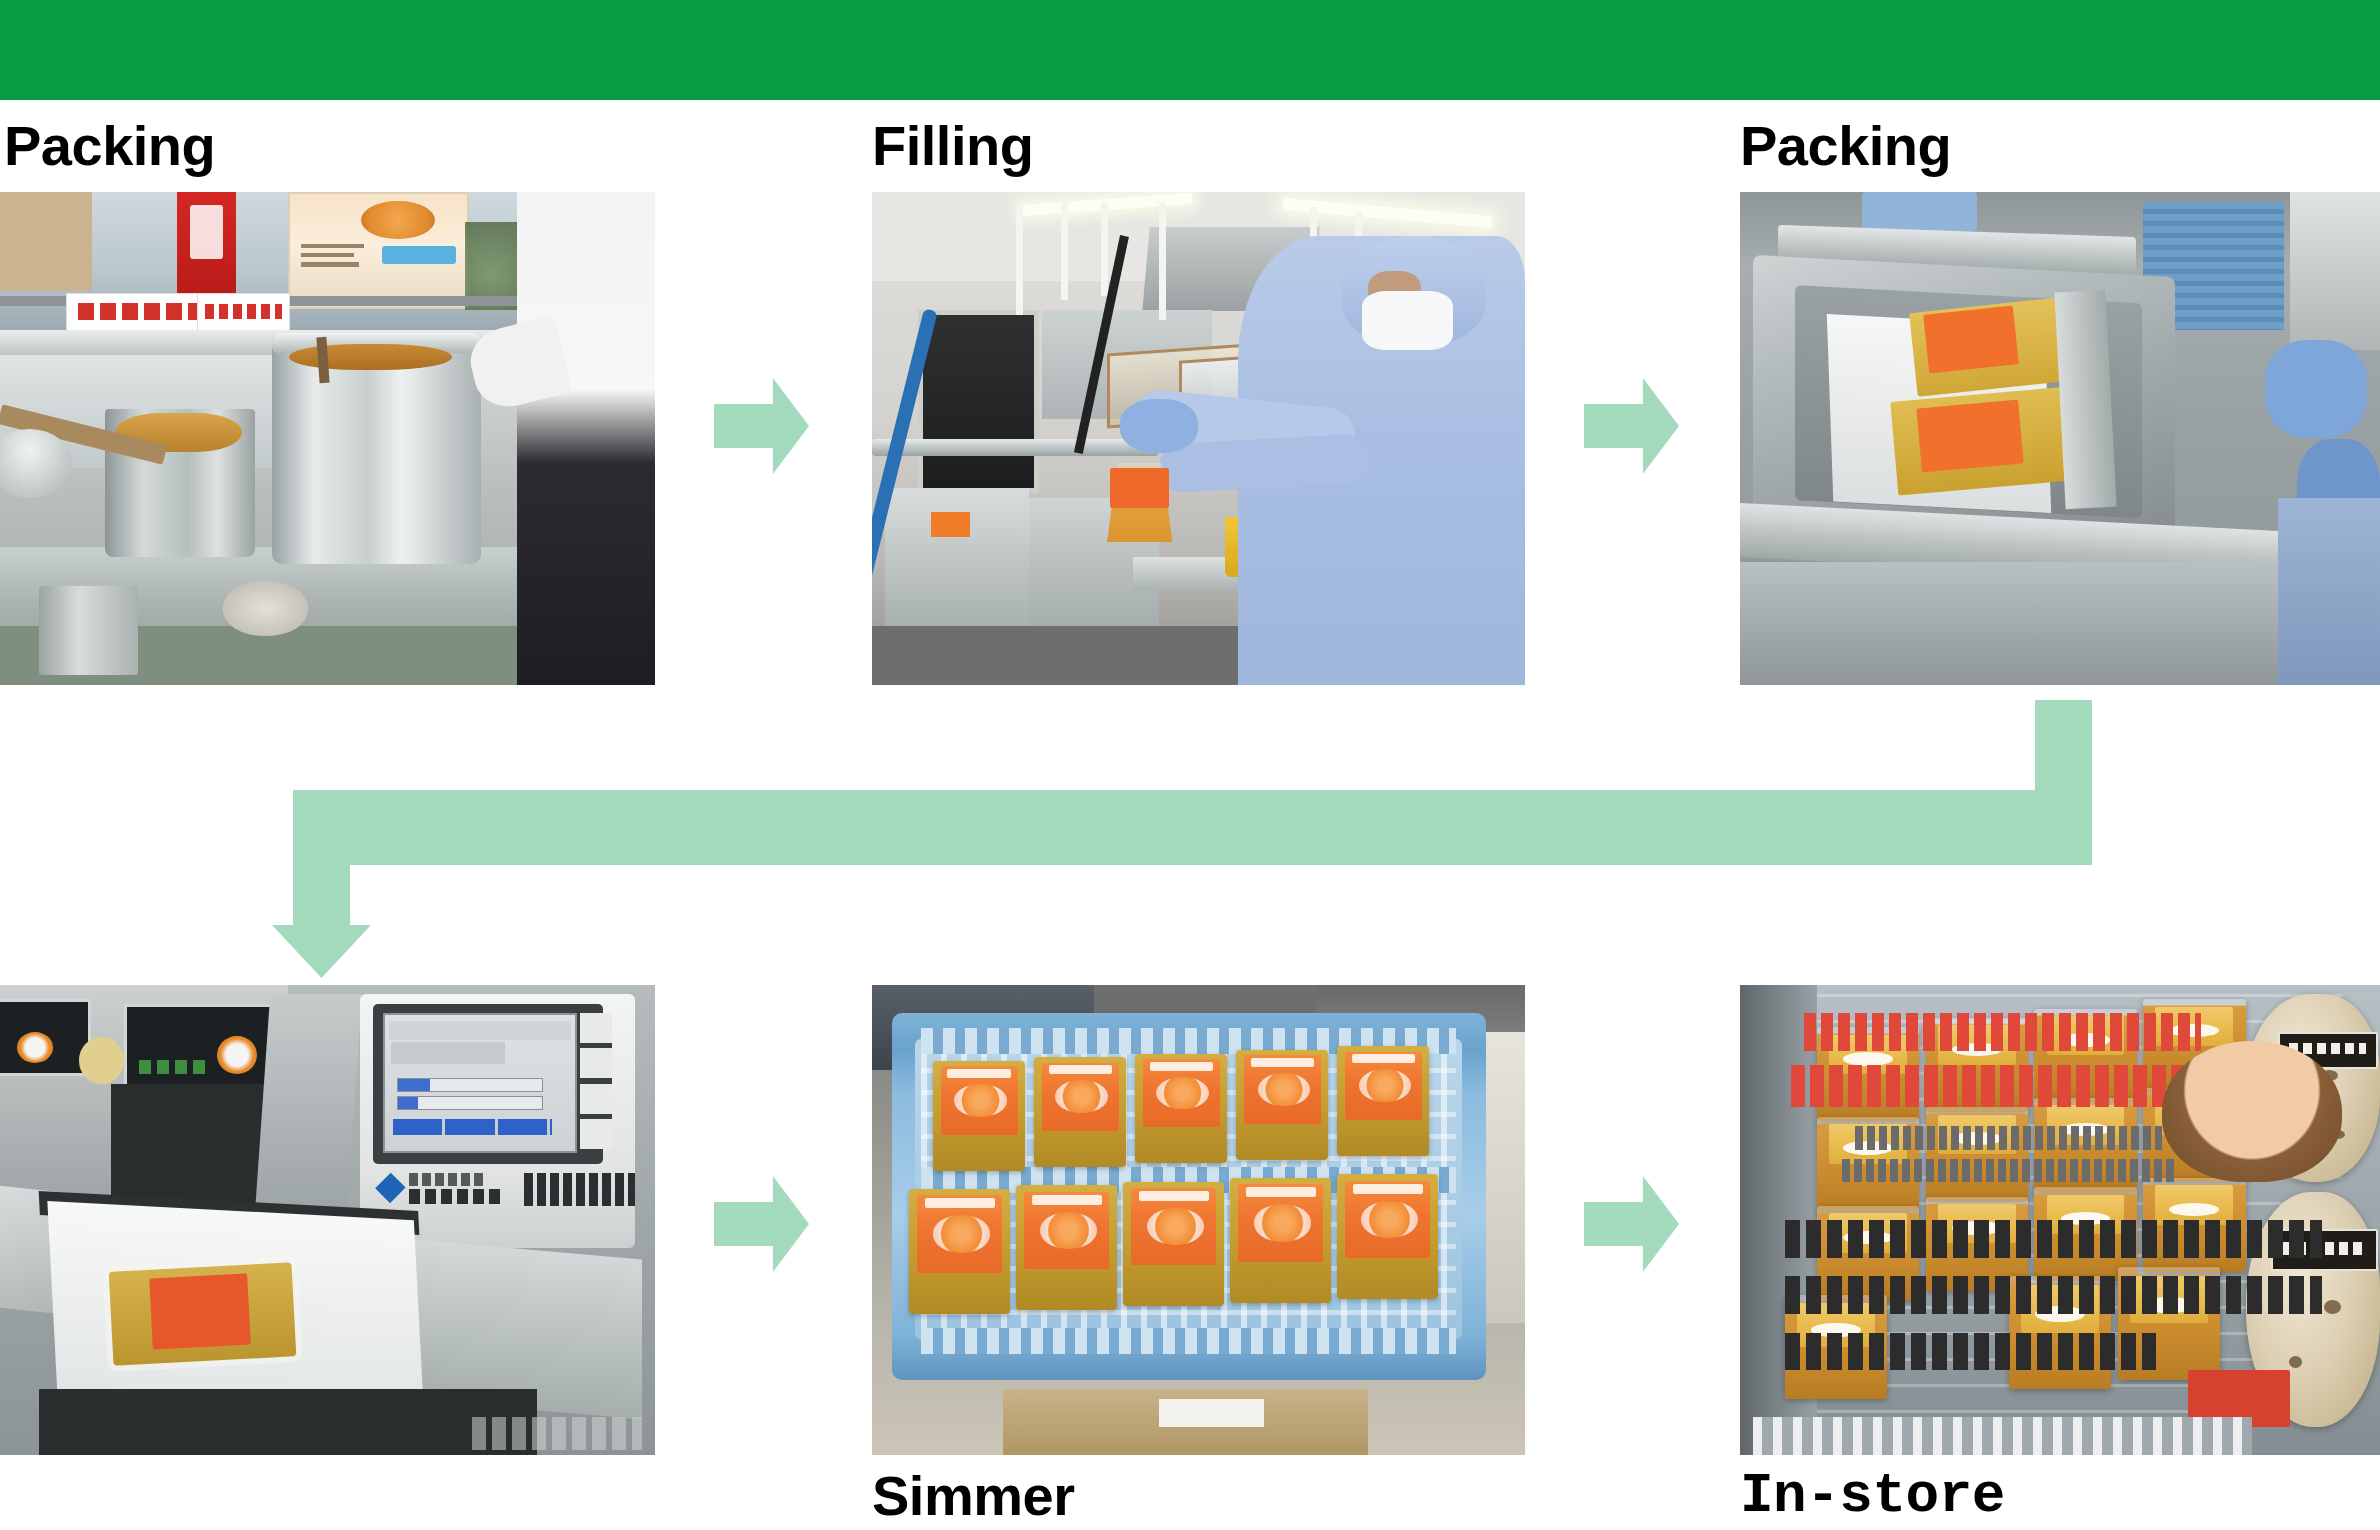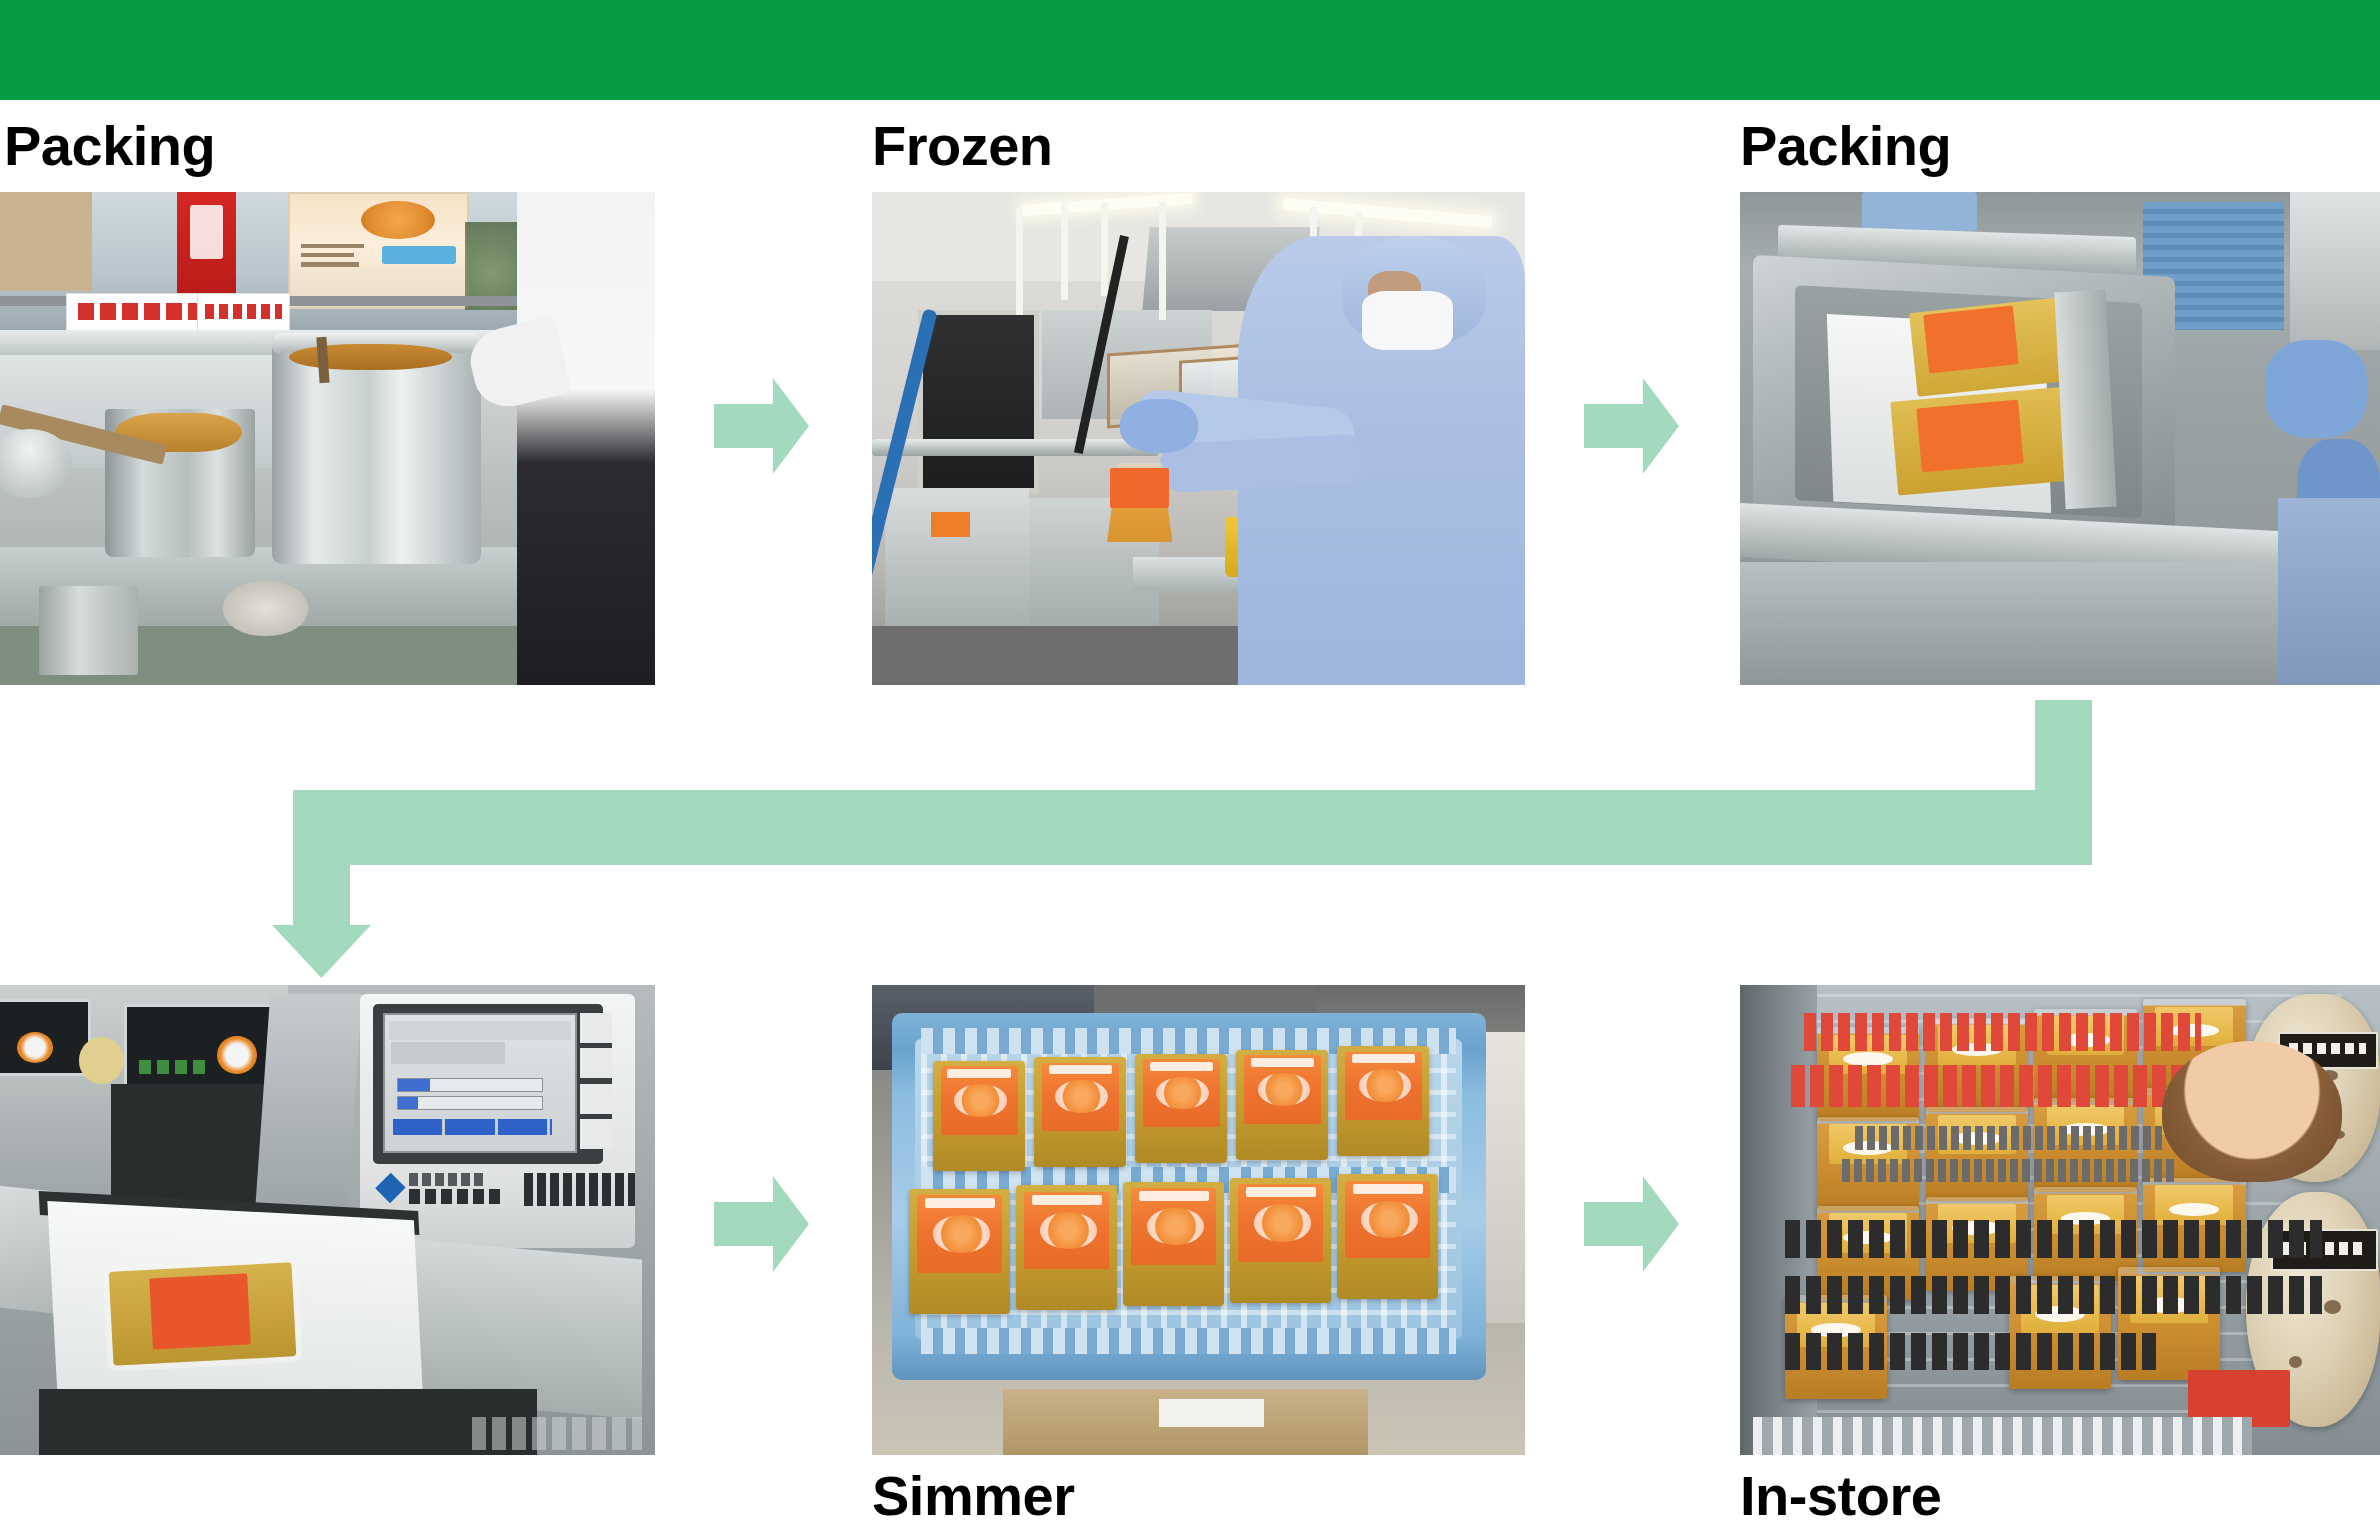--- a/index.html
+++ b/index.html
@@ -338,21 +338,21 @@
   }
 </style>
 </head>
 <body>
 
 <div id="page">
 
   <div class="header-bar" style="background: rgb(5, 156, 68);"></div>
 
   <div class="step-label" style="left:4px;top:118px;">Packing</div>
-  <div class="step-label" style="left:872px;top:118px;">Frozen</div>
+  <div class="step-label" style="left:872px;top:118px;">Filling</div>
   <div class="step-label" style="left:1740px;top:118px;">Packing</div>
 
   <div class="photo" style="left:0px;top:192px;width:655px;height:493px;">
     <div class="ph-layer p1-bg" style="width:100%;height:100%;"></div>
     <div class="ph-layer p1-window"></div>
     <div class="ph-layer p1-woodpanel"></div>
     <div class="ph-layer p1-redflag"></div>
     <div class="ph-layer p1-poster">
       <div class="p1-poster-dish"></div>
       <div class="p1-poster-l1"></div>
@@ -622,15 +622,15 @@
       <span class="p6-card-b2"></span>
       <span class="p6-card-b3"></span>
       <span class="p6-card-girl"></span>
       <span class="p6-card-pot"></span>
     </div>
 
     <div class="ph-layer p6-shelflip"></div>
   </div>
 
   <div class="step-label" style="left:872px;top:1468px;">Simmer</div>
-  <div class="step-label" style="left:1740px;top:1468px;">In-store</div>
+  <div class="step-label" style="left:1740px;top:1468px;font-family:Liberation Mono, monospace;">In-store</div>
 
 </div>
 
 </body></html>

